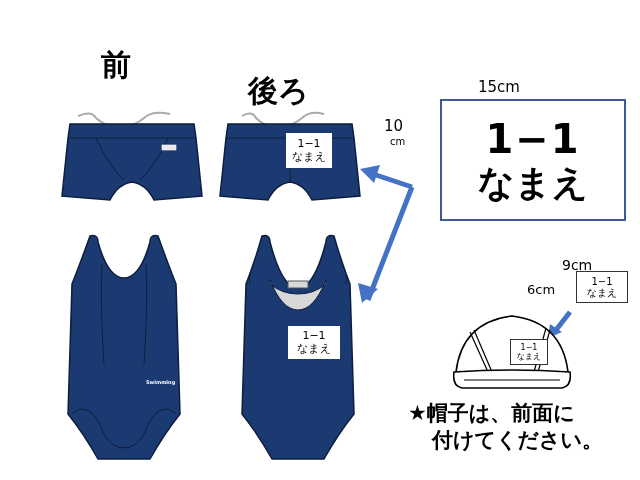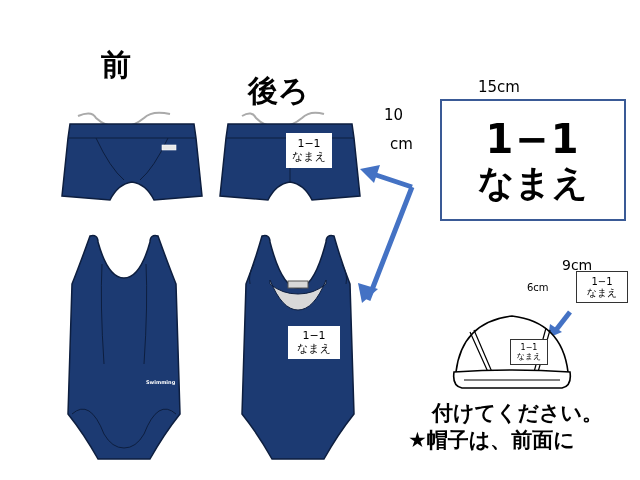--- a/index.html
+++ b/index.html
@@ -59,29 +59,29 @@
   <span>なまえ</span>
 </div>
 
 <svg style="left:350px;top:165px;" width="70" height="145" viewBox="0 0 70 145">
   <path d="M62 22 L20 8 M62 22 L18 135" fill="none" stroke="#4472c4" stroke-width="5"></path>
   <polygon points="10,4 30,0 24,18" fill="#4472c4"></polygon>
   <polygon points="12,138 8,118 28,124" fill="#4472c4"></polygon>
 </svg>
 
 <div class="dim" style="left:478px;top:80px;font-size:15px;">15cm</div>
-<div class="dim" style="left:384px;top:108px;font-size:15px;">10</div>
-<div class="dim" style="left:390px;top:137px;font-size:15px;">cm</div>
+<div class="dim" style="left:384px;top:119px;font-size:15px;">10</div>
+<div class="dim" style="left:390px;top:137px;font-size:10px;">cm</div>
 <div class="label-box big-box" style="left:416px;top:99px;width:182px;height:118px;">
   <span class="big-class">1−1</span>
   <span class="big-name">なまえ</span>
 </div>
 
 <div class="dim" style="left:562px;top:258px;font-size:14px;">9cm</div>
-<div class="dim" style="left:527px;top:283px;font-size:10px;">6cm</div>
+<div class="dim" style="left:527px;top:283px;font-size:13px;">6cm</div>
 <div class="label-box" style="left:552px;top:271px;width:50px;height:30px;border:1px solid #333;font-size:10px;">
   <span>1−1</span>
   <span>なまえ</span>
 </div>
 
 <svg style="left:548px;top:310px;" width="26" height="30" viewBox="0 0 26 30">
   <line x1="22" y1="2" x2="8" y2="20" stroke="#4472c4" stroke-width="5"></line>
   <polygon points="0,28 2,14 14,22" fill="#4472c4"></polygon>
 </svg>
 
@@ -90,15 +90,15 @@
   <path d="M18 20 L36 60 M22 18 L40 60 M94 16 L82 60 M98 18 L86 60" stroke="#000" stroke-width="1.2" fill="none"></path>
   <path d="M2 60 Q0 74 10 76 L110 76 Q120 74 118 60 Q60 56 2 60 Z" fill="#fff" stroke="#000" stroke-width="1.6"></path>
   <line x1="12" y1="68" x2="108" y2="68" stroke="#000" stroke-width="1"></line>
 </svg>
 <div class="label-box" style="left:486px;top:339px;width:36px;height:24px;border:1px solid #333;font-size:8px;">
   <span>1−1</span>
   <span>なまえ</span>
 </div>
 
 <div class="abs note" style="left:408px;top:400px;">
+  <div>★帽子は、前面に</div>
   <div style="padding-left:24px;">付けてください。</div>
-  <div>★帽子は、前面に</div>
 </div>
 
 </body></html>

